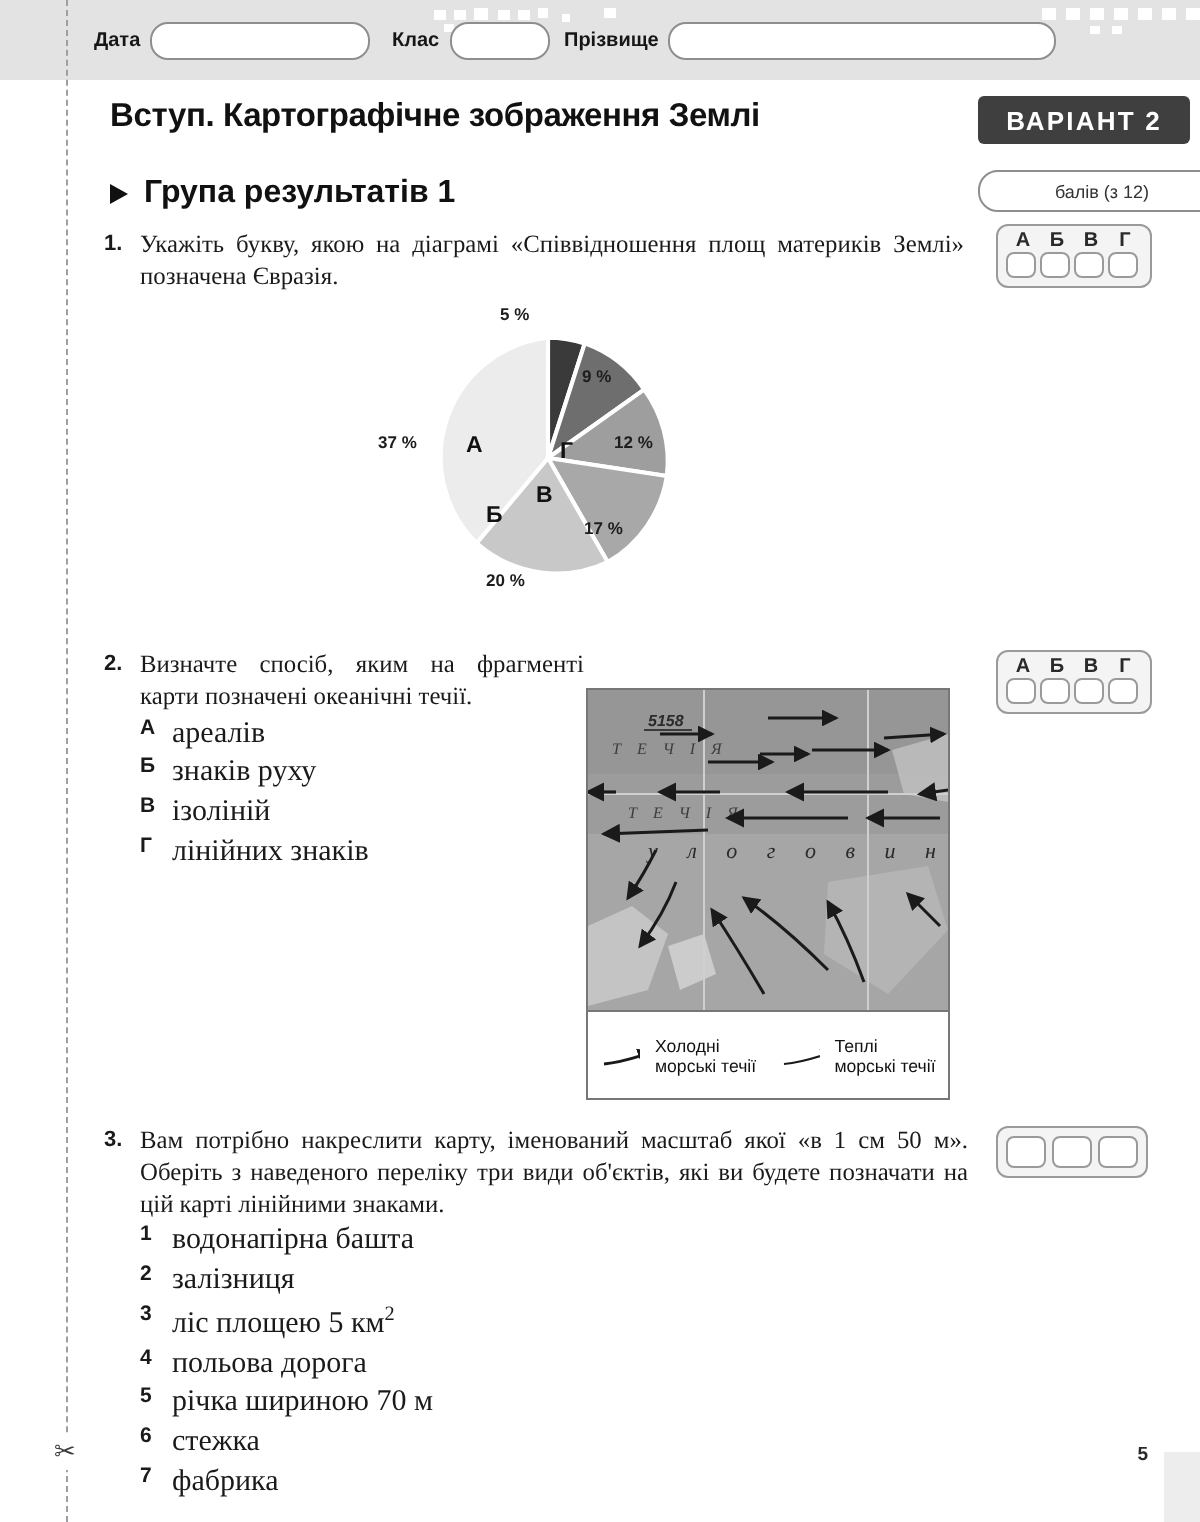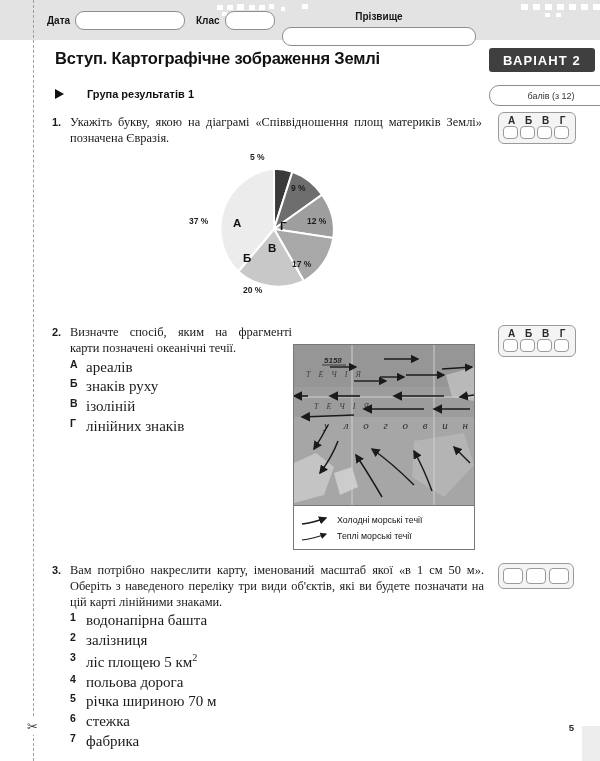--- a/index.html
+++ b/index.html
@@ -37,21 +37,21 @@
   .fld .lbl{
     font-family:"Liberation Sans", sans-serif;
     font-weight:bold; font-size:10px; color:#161616;
   }
   .fld .inp{
     height:19px; border:1px solid #8e8e8e; border-radius:9px;
     background:#ffffff;
   }
   #f-date{ left:47px; }  #f-date .inp{ width:110px; }
   #f-class{ left:196px; } #f-class .inp{ width:50px; }
-  #f-name{ left:282px;flex-direction:column; } #f-name .inp{ width:194px; }
+  #f-name{ left:282px; } #f-name .inp{ width:194px; }
 
   
   .page-title{
     position:absolute; left:55px; top:49px;
     font-family:"Liberation Sans", sans-serif;
     font-weight:bold; font-size:16.5px; letter-spacing:-0.2px;
     color:#111;
   }
   .variant-badge{
     position:absolute; left:489px; top:48px;
@@ -77,21 +77,21 @@
     display:flex; align-items:center; gap:8px;
   }
   .tri{
     width:0;height:0;
     border-left:9px solid #111;
     border-top:5.5px solid transparent;
     border-bottom:5.5px solid transparent;
   }
   .group-label{
     font-family:"Liberation Sans", sans-serif;
-    font-weight:bold; font-size:11px; color:#111;margin-left:15px;
+    font-weight:bold; font-size:16px; color:#111;
   }
 
   
   .q{ position:absolute; display:flex; }
   .q .num{
     font-family:"Liberation Sans", sans-serif;
     font-weight:bold; font-size:11px; width:18px; flex:none;
     padding-top:1px;
   }
   .q .body{ font-size:12.4px; line-height:1.27; }
@@ -150,21 +150,21 @@
 
   
   .mapfrag{
     position:absolute; left:293px; top:344px;
     width:182px; height:206px;
     border:1px solid #777; background:#9b9b9b;
   }
   .map-legend{
     position:absolute; left:0; bottom:0; width:100%; height:44px;
     background:#ffffff; border-top:1px solid #777;
-    padding:4px 6px; display:flex; flex-direction:column; justify-content:center; gap:4px;
+    padding:4px 6px; display:flex; flex-direction:row; justify-content:center; gap:4px;
   }
   .leg-row{ display:flex; align-items:center; gap:7px; }
   .leg-row .txt{
     font-family:"Liberation Sans", sans-serif;
     font-size:8.8px; color:#111;
   }
 
   
   .pageno{
     position:absolute; right:26px; top:722px;

